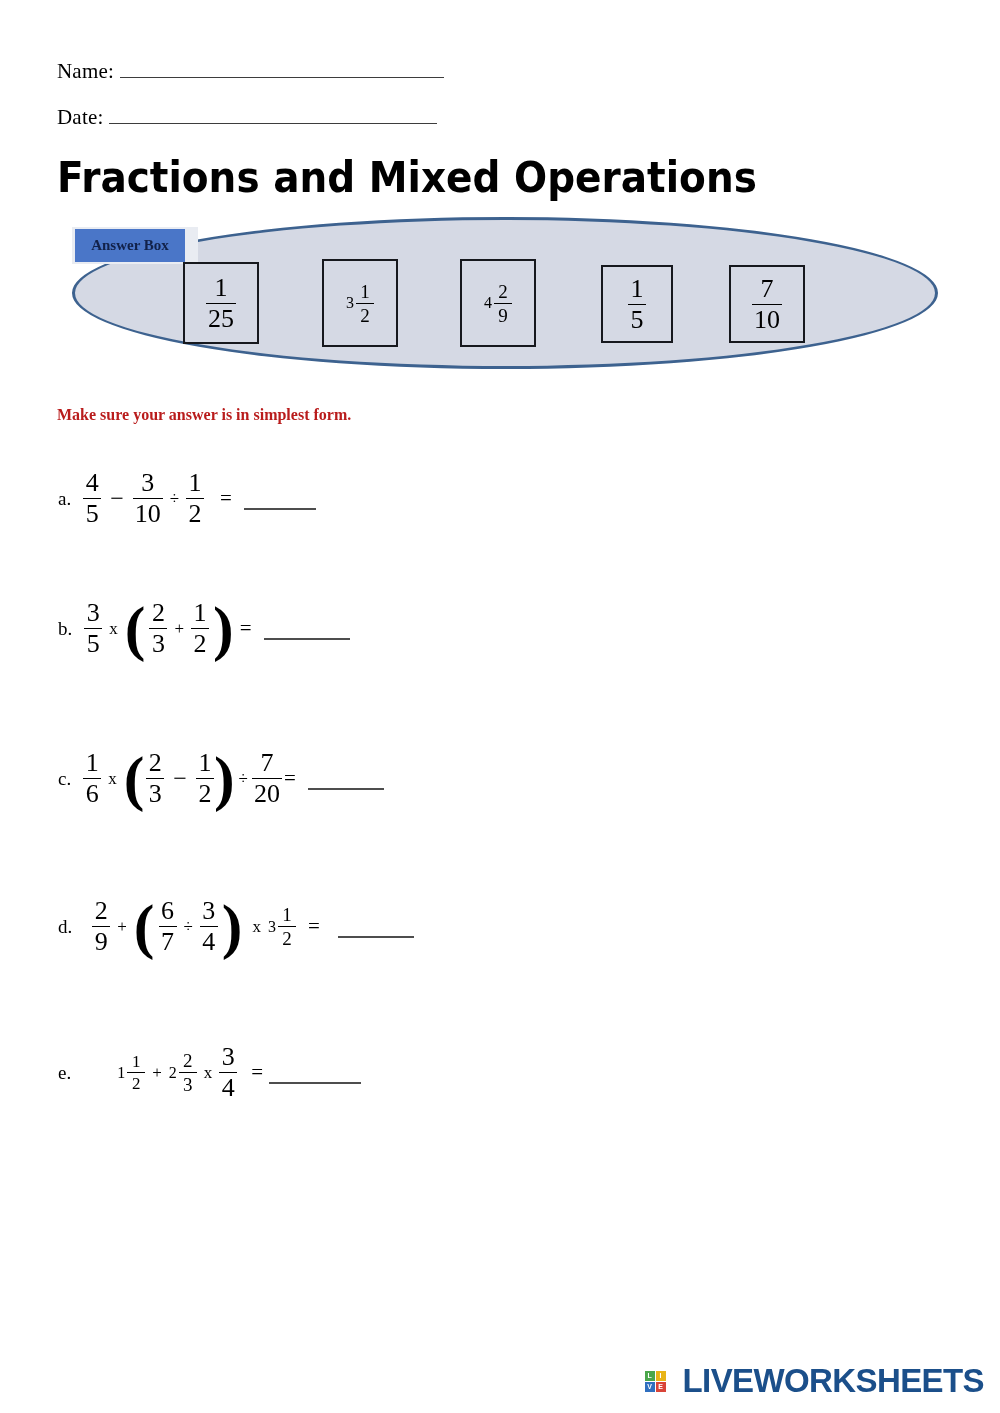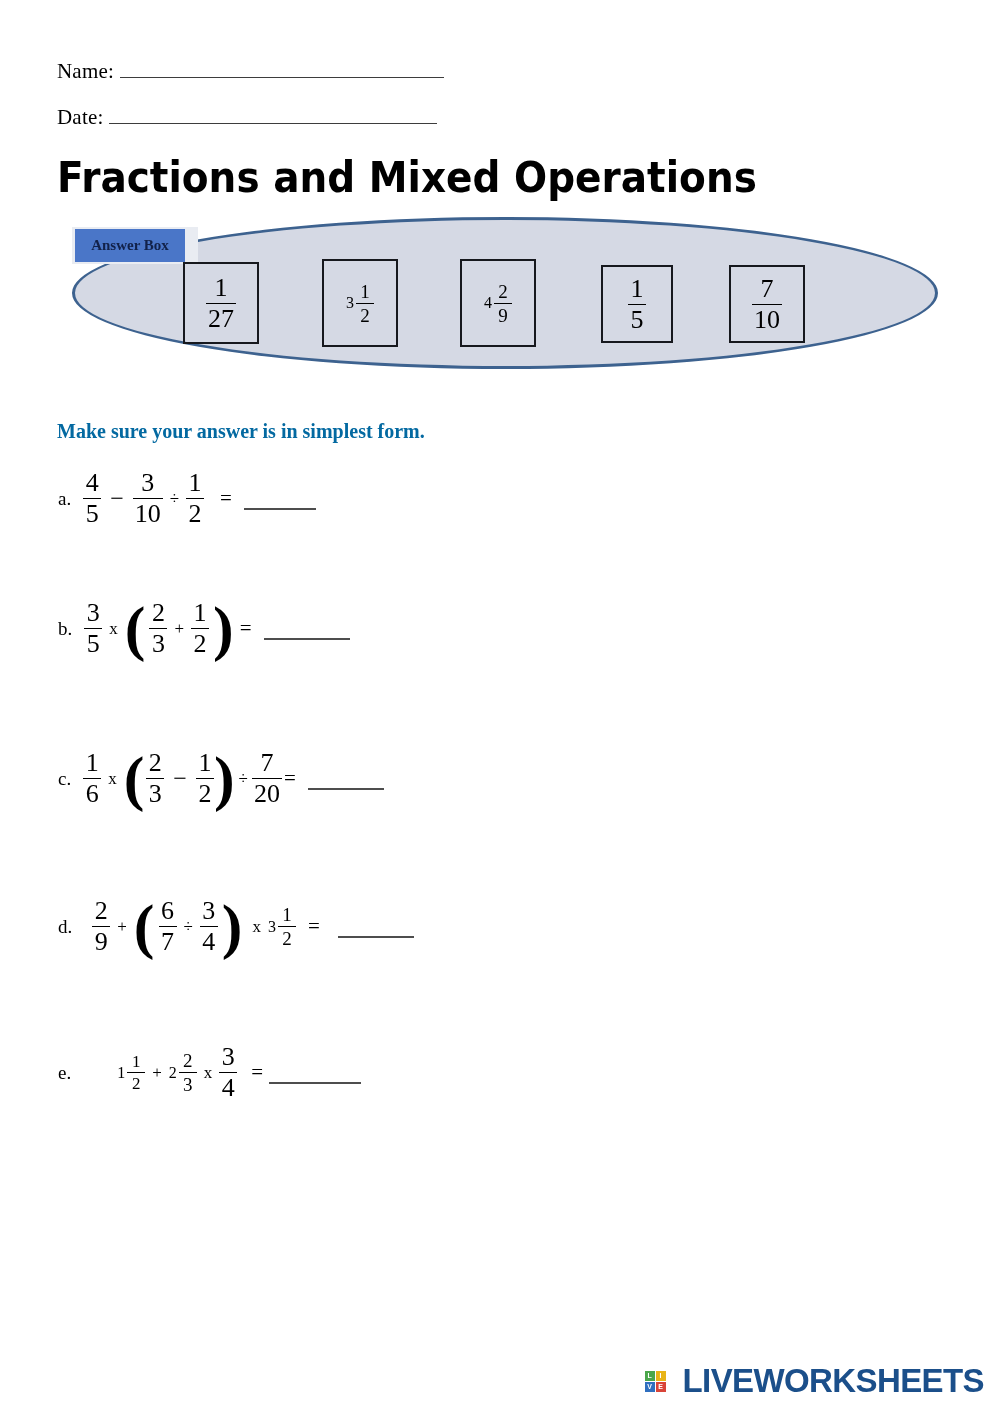--- a/index.html
+++ b/index.html
@@ -50,21 +50,21 @@
   .frac .bar{border-bottom:1.6px solid #000;width:100%;min-width:18px;margin:2px 0;}
   .frac .den{padding:0 2px;}
 
   
   .mixed{display:inline-flex;align-items:center;line-height:1;vertical-align:middle;}
   .mixed .whole{font-size:1em;}
   .mixed .frac{margin-left:2px;}
 
   
   .instr1{position:absolute;left:57px;top:392px;font-size:20.5px;white-space:nowrap;}
-  .instr2{position:absolute;left:57px;top:420px;font-size:20px;font-weight:bold;color:#0369a1;white-space:nowrap;}
+  .instr2{position:absolute;left:57px;top:406px;font-size:16px;font-weight:bold;color:#b91c1c;white-space:nowrap;}
 
   
   .problem{position:absolute;display:flex;align-items:center;white-space:nowrap;}
   .plabel{font-size:19px;margin-right:12px;}
   .op{font-size:24px;margin:0 9px;}
   .op.small{font-size:17px;margin:0 7px;}
   .paren{font-size:62px;font-weight:bold;line-height:.8;font-family:"Liberation Serif",serif;}
   .blank{display:inline-block;border-bottom:2px solid #4d4d4d;height:0;margin-left:8px;position:relative;top:10px;}
   .eq{font-size:21px;margin:0 4px;}
 
@@ -100,21 +100,21 @@
   <div class="title">Fractions and Mixed Operations</div>
 
   <div class="ellipse"></div>
   <div class="ab-shadow"></div>
   <div class="ab-label">Answer Box</div>
 
   <div class="ans-box" style="left:183px;top:262px;width:76px;height:82px;">
     <span class="frac f26">
       <span class="num">1</span>
       <span class="bar"></span>
-      <span class="den">27</span>
+      <span class="den">25</span>
     </span>
   </div>
 
   <div class="ans-box" style="left:322px;top:259px;width:76px;height:88px;">
     <span class="mixed">
       <span class="whole big">3</span>
       <span class="frac tiny">
         <span class="num">1</span>
         <span class="bar"></span>
         <span class="den">2</span>

